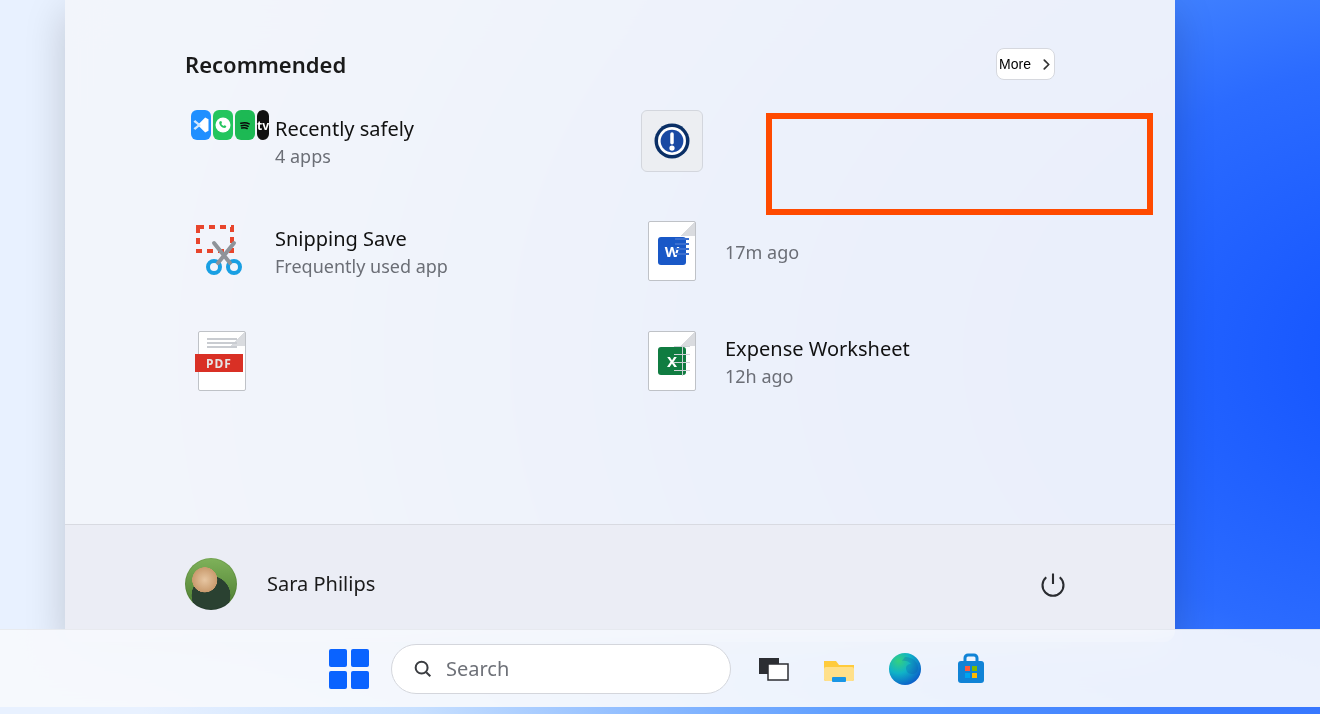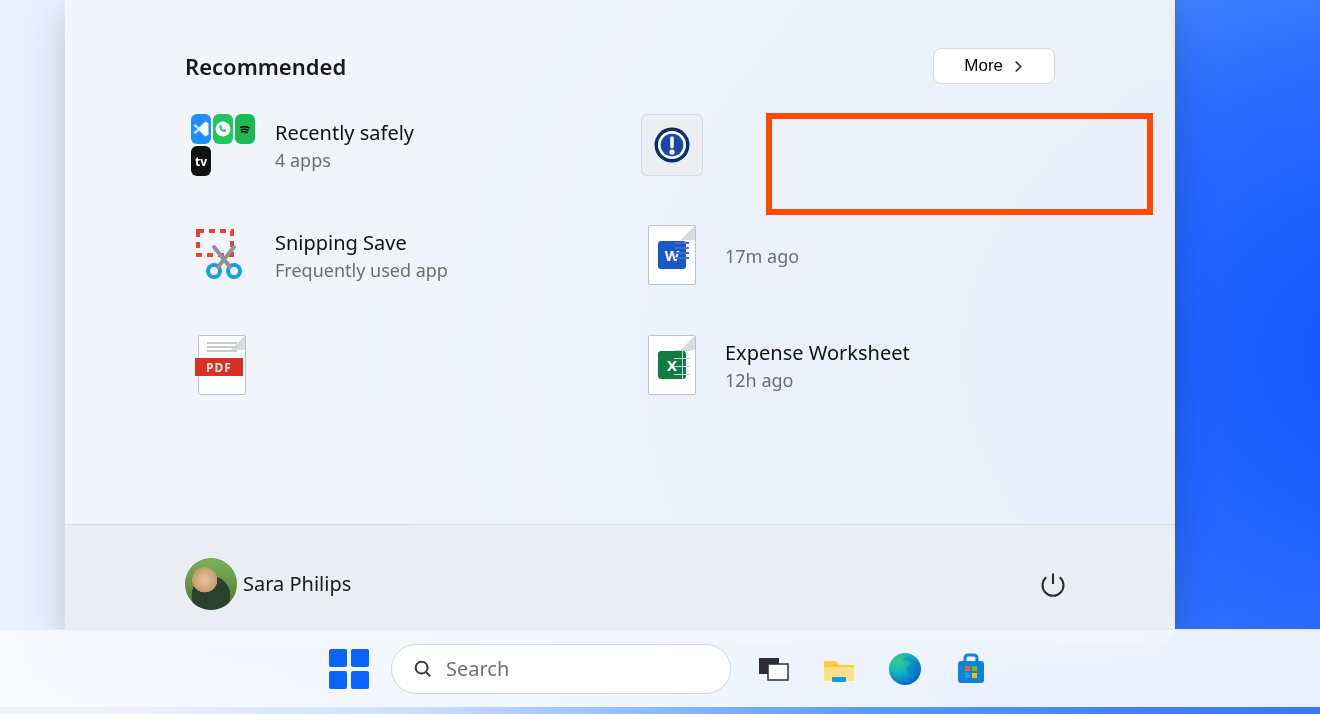--- a/index.html
+++ b/index.html
@@ -27,23 +27,23 @@
     overflow: hidden;
   }
 
   .section-header {
     display: flex; justify-content: space-between; align-items: center;
     padding: 48px 120px 16px 120px;
   }
   .section-title { font-size: 22px; font-weight: 600; }
   .more-btn {
     display: inline-flex; align-items: center; gap: 10px;
-    padding: 7px 30px;
+    padding: 7px 2px;
     background: #fff; border: 1px solid #d6d8de; border-radius: 8px;
-    font-size: 17px; font-weight: 400; cursor: pointer;
+    font-size: 14px; font-weight: 400; cursor: pointer;
   }
   .more-btn svg { width: 11px; height: 11px; }
 
   .rec-grid {
     padding: 8px 120px 0 120px;
     display: grid;
     grid-template-columns: 1fr 1fr;
     column-gap: 30px;
     row-gap: 36px;
   }
@@ -66,21 +66,21 @@
   
   .highlight {
     position: absolute;
     border: 6px solid #ff4a00;
     pointer-events: none;
   }
 
   
   .ricon-grid {
     width: 62px; height: 62px;
-    display: grid; grid-template-columns: 1fr 1fr 1fr; grid-template-rows: 1fr 1fr;
+    display: grid; grid-template-columns: 1fr 1fr 1fr 1fr; grid-template-rows: 1fr 1fr;
     gap: 2px;
   }
   .ricon-grid > div {
     border-radius: 6px;
     display:flex;align-items:center;justify-content:center;
     color:#fff; font-size:18px; font-weight:700;
   }
 
   .doc-icon {
     width: 48px; height: 60px;
@@ -100,21 +100,21 @@
 
   
   .start-footer {
     margin-top: auto;
     height: 118px;
     border-top: 1px solid rgba(0,0,0,0.08);
     background: rgba(234,237,245,0.92);
     display: flex; align-items: center; justify-content: space-between;
     padding: 0 100px 0 120px;
   }
-  .user-block { display:flex; align-items:center; gap:6px; cursor:pointer; }
+  .user-block { display:flex; align-items:center; gap:30px; cursor:pointer; }
   .avatar {
     width: 52px; height: 52px; border-radius: 50%;
     background:
      radial-gradient(circle at 38% 42%, #e7c6a2 0%, #c99b6e 28%, transparent 29%),
      radial-gradient(circle at 50% 72%, #2a4131 0%, #2a4131 42%, transparent 43%),
      linear-gradient(#7fb25a,#4a7a2f);
     box-shadow: inset 0 0 0 1px rgba(0,0,0,.08);
   }
   .user-name { font-size: 20px; }
   .power-btn {

